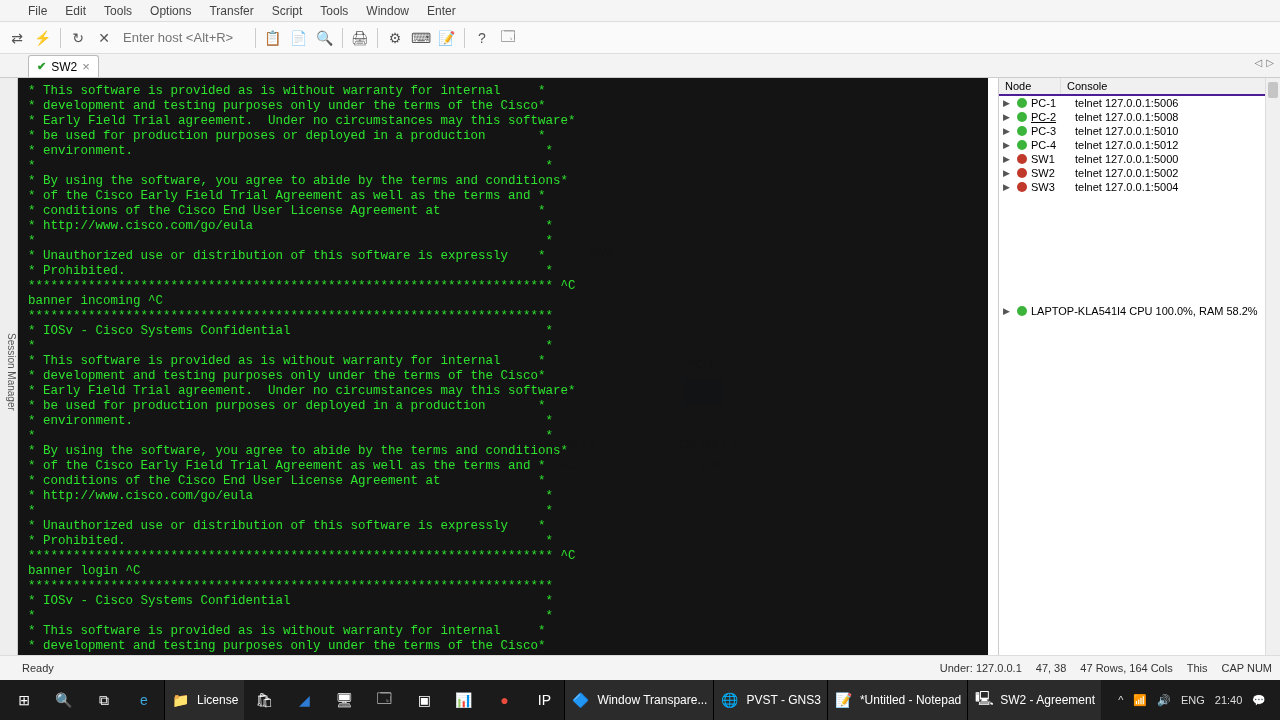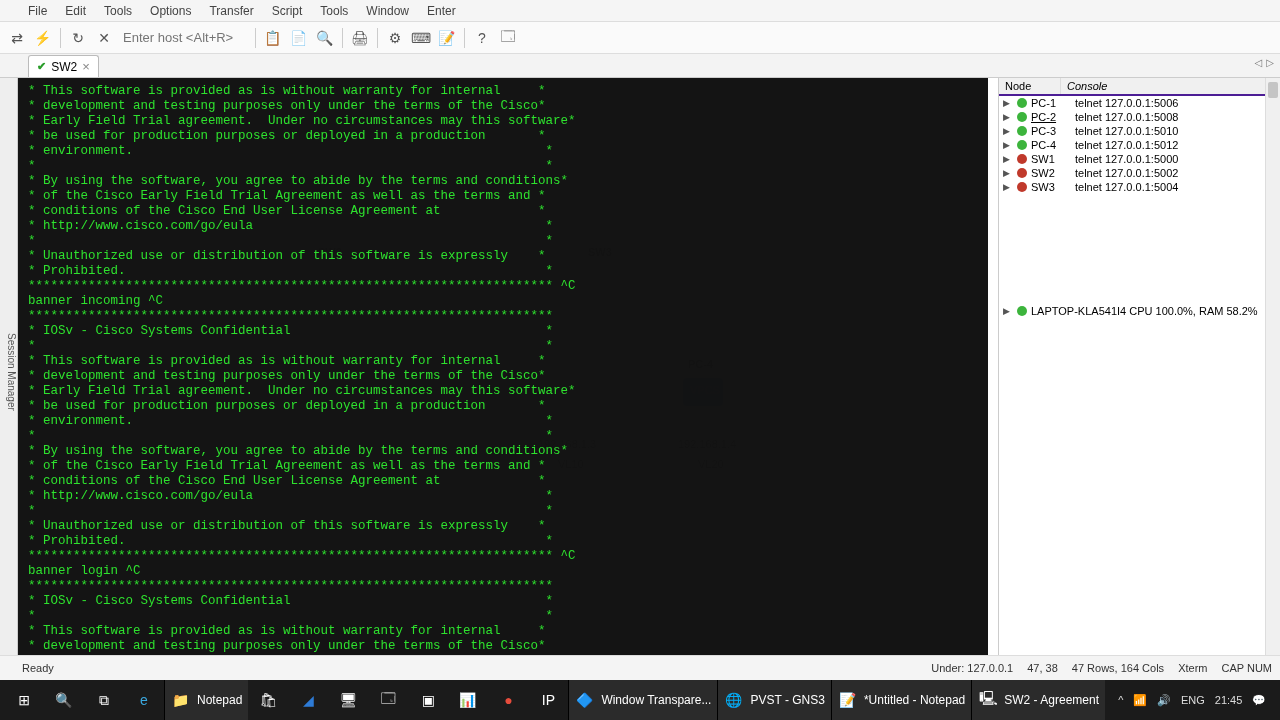--- a/index.html
+++ b/index.html
@@ -18,21 +18,21 @@
 .workspace { position:absolute; top:78px; left:0; right:0; bottom:60px; }
 .session-mgr { position:absolute; left:0; top:0; width:18px; height:100%; background:#eee; border-right:1px solid #ccc; writing-mode:vertical-rl; font-size:10px; color:#555; text-align:center; padding-top:6px; }
 .canvas-back { position:absolute; left:18px; right:0; top:0; bottom:0; background:#fff; }
 .ghost { position:absolute; font-size:11px; color:#333; opacity:0.15; pointer-events:none; }
 .ghost-box { position:absolute; width:40px; height:28px; background:#5b8ab8; opacity:0.15; border-radius:3px; }
 .terminal { position:absolute; left:18px; top:0; width:970px; bottom:0; background:rgba(0,0,0,0.92); font-family:"Courier New",monospace; font-size:12.5px; line-height:15px; color:#2ee22e; padding:6px 10px; white-space:pre; overflow:hidden; }
 .side-panels { position:absolute; right:0; top:0; width:282px; bottom:0; background:rgba(255,255,255,0.9); border-left:1px solid #ccc; font-size:11px; overflow:hidden; }
 .panel-hdr { height:18px; background:#e5e5e5; border-bottom:1px solid #ccc; padding:2px 6px; font-size:11px; color:#444; }
 .panel-cols { display:flex; background:#f0f0f0; border-bottom:2px solid #4c1d95; font-size:11px; }
 .panel-cols div:first-child { width:62px; padding:2px 6px; border-right:1px solid #ddd; }
-.panel-cols div:last-child { flex:1; padding:2px 6px;font-style:italic; }
+.panel-cols div:last-child { flex:1; padding:2px 6px; }
 .tree-row { display:flex; align-items:center; padding:1px 4px; font-size:11px; gap:4px; }
 .tree-row .arr { color:#555; font-size:9px; width:10px; }
 .tree-row .dot { width:10px; height:10px; border-radius:50%; }
 .dot-green { background:#3cb43c; }
 .dot-red { background:#c0392b; }
 .statusbar { position:absolute; bottom:40px; left:0; right:0; height:20px; background:#f4f4f4; border-top:1px solid #ddd; display:flex; align-items:center; font-size:11px; color:#333; padding:12px 8px; }
 .statusbar .spacer { flex:1; }
 .statusbar span { margin-left:14px; }
 .taskbar { position:absolute; bottom:0; left:0; right:0; height:40px; background:#1b1b1b; display:flex; align-items:center; padding:0 4px; }
 .tb-item { height:40px; min-width:40px; display:flex; align-items:center; justify-content:center; color:#fff; font-size:12px; padding:0 6px; gap:6px; cursor:pointer; }
@@ -217,40 +217,40 @@
     </div>
   </div>
 </div>
 
 <div class="statusbar">
   <span>Ready</span>
   <div class="spacer"></div>
   <span>Under: 127.0.0.1</span>
   <span>47, 38</span>
   <span>47 Rows, 164 Cols</span>
-  <span>Xterm</span>
+  <span>This</span>
   <span>CAP NUM</span>
 </div>
 
 <div class="taskbar">
   <div class="tb-item">
       <span class="tb-icon">⊞</span>
     </div>
   <div class="tb-item">
       <span class="tb-icon">🔍</span>
     </div>
   <div class="tb-item">
       <span class="tb-icon">⧉</span>
     </div>
   <div class="tb-item">
       <span class="tb-icon" style="color:#3ba9e0;">e</span>
     </div>
   <div class="tb-item wide">
       <span class="tb-icon">📁</span>
-      <span>Notepad</span>
+      <span>License</span>
     </div>
   <div class="tb-item">
       <span class="tb-icon">🛍</span>
     </div>
   <div class="tb-item">
       <span class="tb-icon" style="color:#2e7bd6;">◢</span>
     </div>
   <div class="tb-item">
       <span class="tb-icon">🖥</span>
     </div>
@@ -283,16 +283,16 @@
     </div>
   <div class="tb-item wide active">
       <span class="tb-icon">🖳</span>
       <span>SW2 - Agreement</span>
     </div>
   <div class="tray">
     <span>^</span>
     <span>📶</span>
     <span>🔊</span>
     <span>ENG</span>
-    <span>21:45</span>
+    <span>21:40</span>
     <span>💬</span>
   </div>
 </div>
 
 </body></html>

